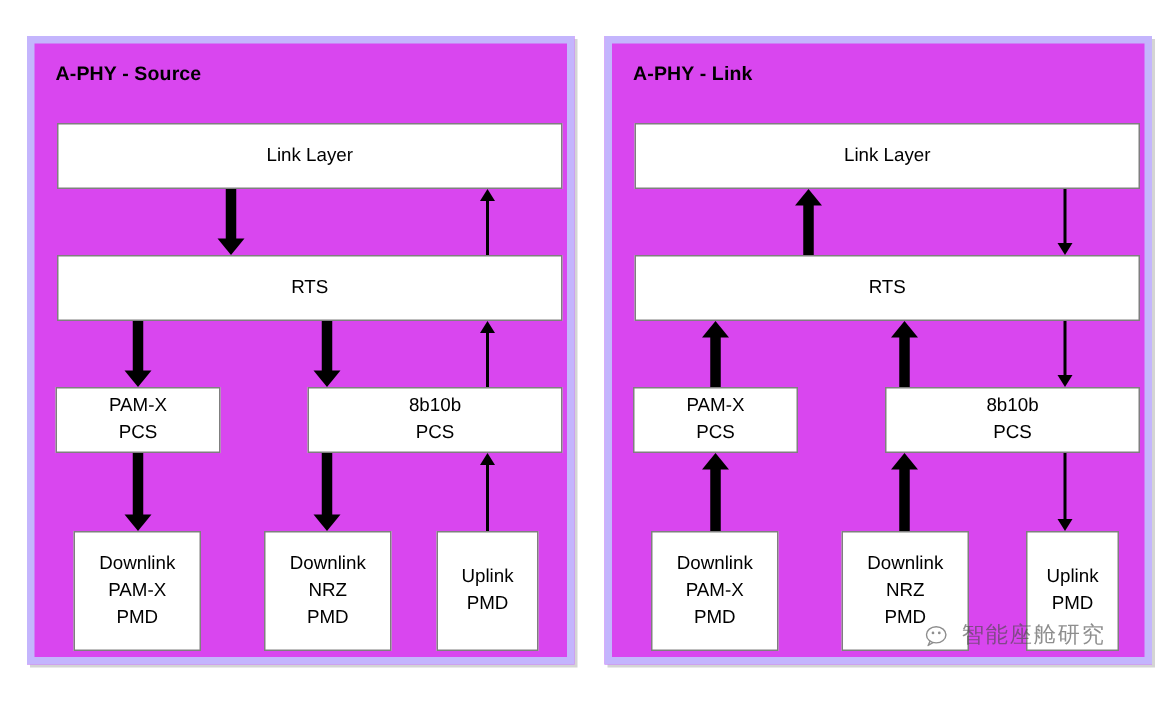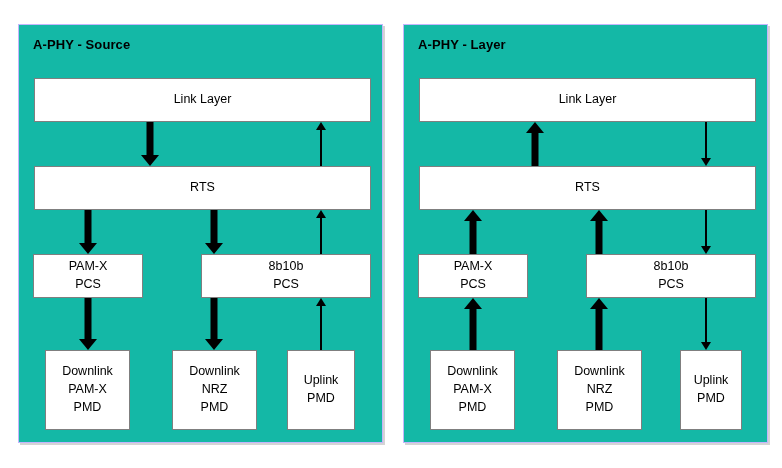--- a/index.html
+++ b/index.html
@@ -6,22 +6,22 @@
   html, body {
     width: 782px; height: 468px;
     background: #ffffff;
     font-family: "Liberation Sans", sans-serif;
     overflow: hidden;
   }
   #stage { position: relative; width: 782px; height: 468px; background:#fff; }
 
   .panel {
     position: absolute;
-    background: #14b8a6;
-    border: 1px solid #c4b5fd;
+    background: #d946ef;
+    border: 5px solid #c4b5fd;
     box-shadow: 2px 2px 0 0 #d4d4d4;
   }
   .panel-title {
     position: absolute;
     left: 14px; top: 12px;
     font-size: 13px;
     font-weight: bold;
     color: #000000;
     letter-spacing: 0.1px;
     white-space: nowrap;
@@ -160,21 +160,21 @@
       <span class="ln">PMD</span>
     </div>
 
     <div class="node" style="left:268px; top:325px; width:68px; height:80px;">
       <span class="ln">Uplink</span>
       <span class="ln">PMD</span>
     </div>
   </div>
 
   <div class="panel" style="left:403px; top:24px; width:365px; height:419px;">
-    <div class="panel-title">A-PHY - Layer</div>
+    <div class="panel-title">A-PHY - Link</div>
 
     <div class="node" style="left:15px; top:53px; width:337px; height:44px;">
       <span class="ln">Link Layer</span>
     </div>
 
     <div class="arrow thick up" style="left:122px; top:97px; width:18px; height:44px;">
       <div class="shaft"></div>
         <div class="head"></div>
     </div>
 
@@ -238,14 +238,23 @@
       <span class="ln">NRZ</span>
       <span class="ln">PMD</span>
     </div>
 
     <div class="node" style="left:276px; top:325px; width:62px; height:80px;">
       <span class="ln">Uplink</span>
       <span class="ln">PMD</span>
     </div>
   </div>
 
+  <div class="watermark" style="left:617px; top:414px;">
+    <svg class="wm-logo" viewBox="0 0 24 20">
+      <ellipse cx="9" cy="9" rx="8.2" ry="6.8" fill="none" stroke="#4a4a4a" stroke-width="1.2"></ellipse>
+      <path d="M4 14 L2.2 18 L6.6 15.4" fill="none" stroke="#4a4a4a" stroke-width="1.2" stroke-linejoin="round"></path>
+      <circle cx="6.3" cy="7.4" r="1.15" fill="#4a4a4a"></circle>
+      <circle cx="11.6" cy="7.4" r="1.15" fill="#4a4a4a"></circle>
+    </svg>
+    <span class="wm-text">智能座舱研究</span>
+  </div>
 
 </div>
 
 </body></html>

